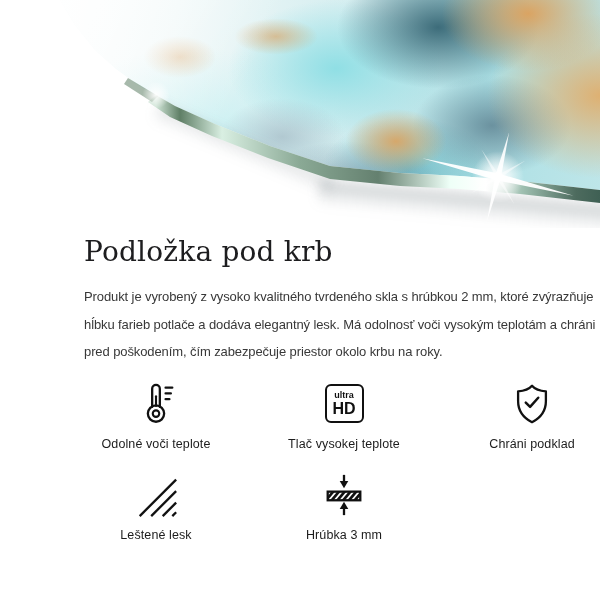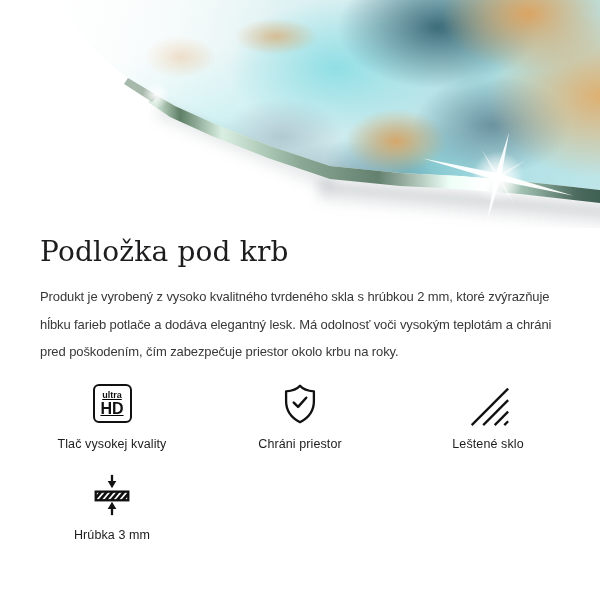--- a/index.html
+++ b/index.html
@@ -59,40 +59,40 @@
     clip-path: polygon(128px 78px, 158px 96px, 152px 102px, 124px 84px);
     background:#5f7f66; opacity:0.55;
   }
   .corner-glint {
     position:absolute; left:141px; top:80px; width:30px; height:30px;
     background:radial-gradient(circle, rgba(255,255,255,0.95), rgba(255,255,255,0) 65%);
   }
   .sparkle { position:absolute; left:413px; top:112px; }
 
   
-  .content { padding:0 40px; }
+  .content { padding:0 40px;margin-left:44px; }
   .title {
     margin-top:5px;
     font-family:"DejaVu Serif", "Liberation Serif", serif;
     font-size:28px; font-weight:400; color:#1d1d1f; line-height:37px;
     letter-spacing:0.2px;
   }
   .desc {
     margin-top:13px; width:528px;
     font-size:13px; line-height:27.5px; color:#383838; letter-spacing:-0.1px;
   }
 
   
   .features {
     margin-top:14px; padding:0 18px 0 0; margin-left:-22px;
     display:grid; grid-template-columns:repeat(3, 188px); row-gap:20px;
     justify-content:start;
   }
   .feature { display:flex; flex-direction:column; align-items:center; }
-  .icon-box { height:48px; display:flex; align-items:center; justify-content:flex-end;text-decoration:underline; }
+  .icon-box { height:48px; display:flex; align-items:center; justify-content:flex-end; }
   .feature-label { margin-top:9px; font-size:12.5px; color:#1c1c1c; letter-spacing:0.1px; }
 
   .hd-badge {
     width:39px; height:39px; border:2.6px solid #101010; border-radius:6px;
     display:flex; flex-direction:column; align-items:center; justify-content:center;
     color:#101010; line-height:1;
   }
   .hd-badge .hd-top { font-size:9px; font-weight:700; }
   .hd-badge .hd-bottom { font-size:16px; font-weight:800; margin-top:1px; }
 
@@ -132,52 +132,66 @@
   <div class="content">
 
     <h1 class="title">
       <span>Podložka pod krb</span><br>
     </h1>
 
     <p class="desc">Produkt je vyrobený z vysoko kvalitného tvrdeného skla s hrúbkou 2 mm, ktoré zvýrazňuje hĺbku farieb potlače a dodáva elegantný lesk. Má odolnosť voči vysokým teplotám a chráni pred poškodením, čím zabezpečuje priestor okolo krbu na roky.</p>
 
     <div class="features">
 
+      <div class="feature">
+        <div class="icon-box">
+          <svg class="fi" width="46" height="46" viewBox="0 0 48 48" stroke-linecap="round">
+            <path d="M20 27 V8 a4 4 0 0 1 8 0 V27"></path>
+            <circle cx="24" cy="34" r="8.5"></circle>
+            <circle cx="24" cy="34" r="3.4" stroke-width="2.2"></circle>
+            <line x1="24" y1="16" x2="24" y2="26" stroke-width="2.2"></line>
+            <line x1="34" y1="7" x2="41" y2="7"></line>
+            <line x1="34" y1="13" x2="39.5" y2="13"></line>
+            <line x1="34" y1="19" x2="38" y2="19"></line>
+          </svg>
+        </div>
+        <div class="feature-label">Odolné voči teplote</div>
+      </div>
 
       <div class="feature">
         <div class="icon-box">
           <div class="hd-badge">
             <span class="hd-top">ultra</span>
             <span class="hd-bottom">HD</span>
           </div>
         </div>
-        <div class="feature-label">Tlač vysokej kvality</div>
+        <div class="feature-label">Tlač vysokej teplote</div>
       </div>
 
       <div class="feature">
         <div class="icon-box">
           <svg class="fi" width="46" height="46" viewBox="0 0 48 48" stroke-linejoin="round" stroke-linecap="round">
             <path d="M24 5 C21 8.5 14.5 10.5 9.5 10.8 V21 C9.5 31.5 15.5 38.5 24 43 C32.5 38.5 38.5 31.5 38.5 21 V10.8 C33.5 10.5 27 8.5 24 5 Z"></path>
             <path d="M17.5 22.5 L22 27 L30.5 17.5" stroke-width="2.6"></path>
           </svg>
         </div>
-        <div class="feature-label">Chráni priestor</div>
+        <div class="feature-label">Chráni podklad</div>
       </div>
 
 
       <div class="feature">
         <div class="icon-box">
           <svg class="fi" width="46" height="46" viewBox="0 0 48 48" stroke-width="5" stroke-linecap="butt">
             <line x1="7" y1="46" x2="45" y2="8"></line>
             <line x1="19" y1="46" x2="45" y2="20"></line>
             <line x1="31" y1="46" x2="45" y2="32"></line>
             <line x1="41" y1="46" x2="45" y2="42"></line>
           </svg>
         </div>
-        <div class="feature-label">Leštené sklo</div>
+        <div class="feature-label">Leštené lesk</div>
       </div>
 
       <div class="feature">
         <div class="icon-box">
           <svg class="fi" width="46" height="46" viewBox="0 0 48 48" stroke-width="2.2">
             <defs>
               <clipPath id="barclip">
                   <rect x="7" y="20.5" width="34" height="9"></rect>
                 </clipPath>
             </defs>

